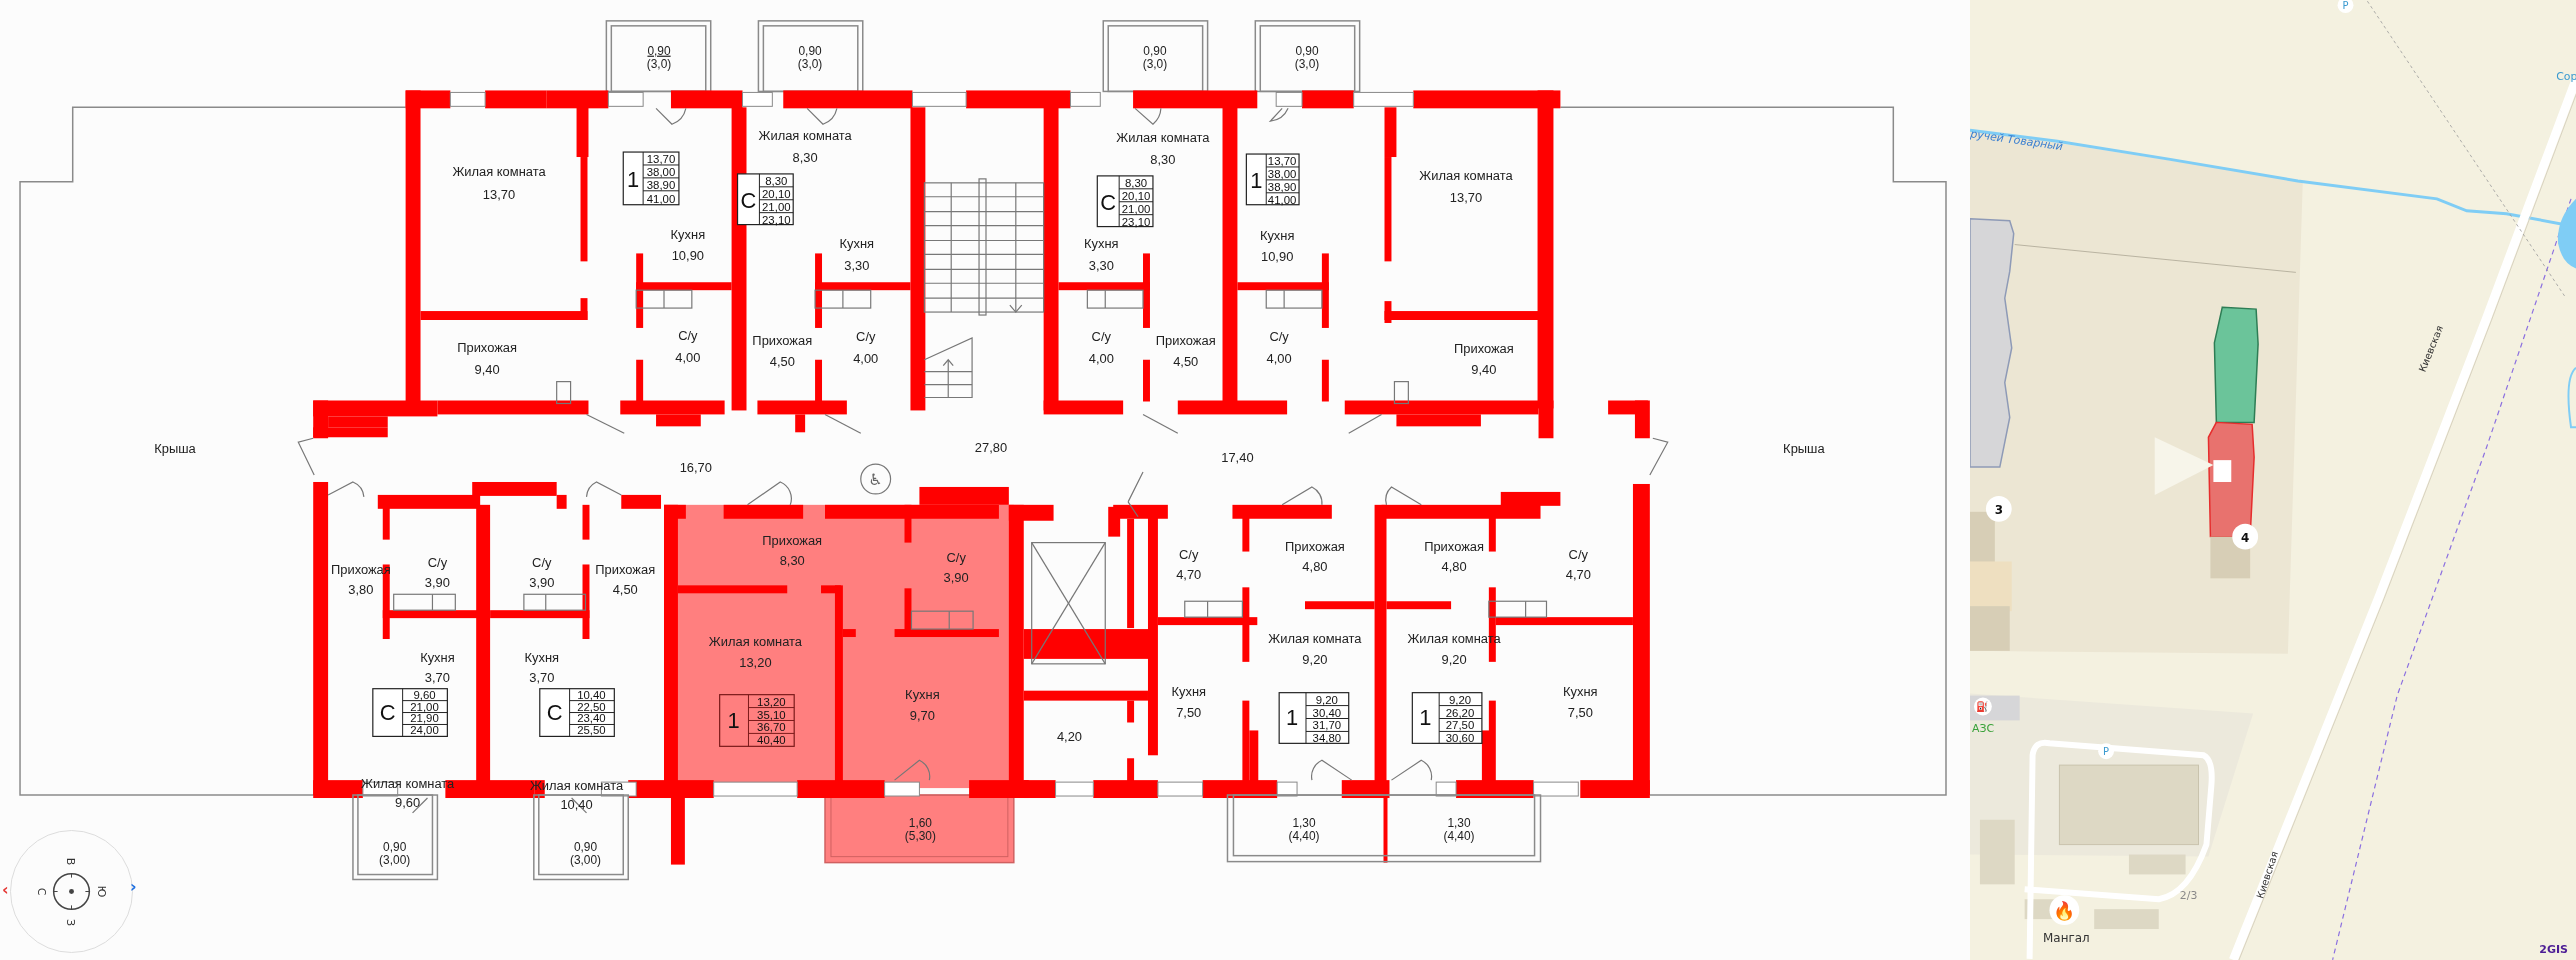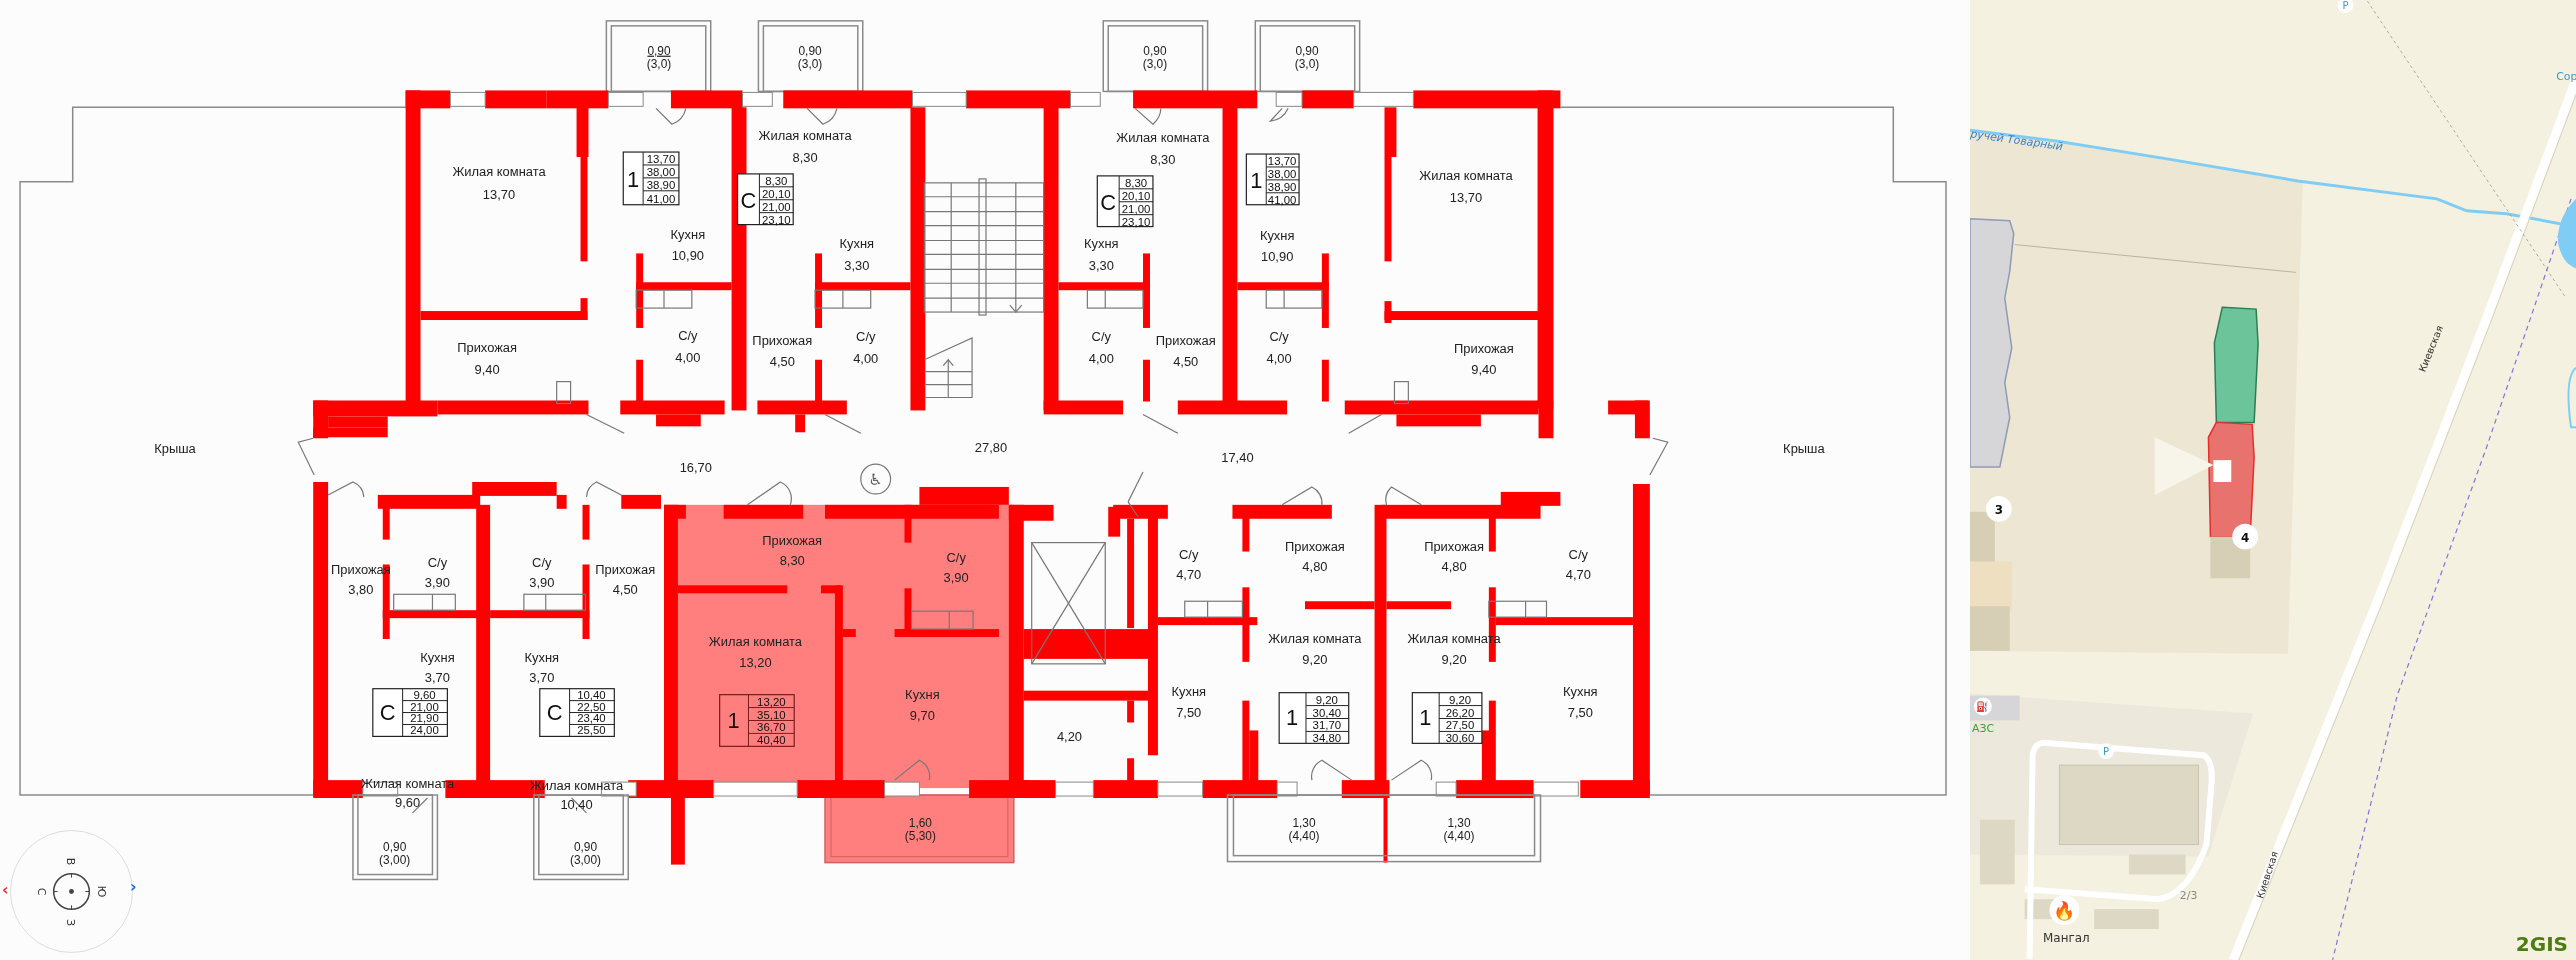--- a/index.html
+++ b/index.html
@@ -15,21 +15,21 @@
   .win{fill:#fff;stroke:#888;stroke-width:1;}
   .door{fill:none;stroke:#777;stroke-width:1.2;}
   .stair{fill:none;stroke:#777;stroke-width:1.2;}
   .hl{fill:#ff7f7f;}
   #map-pane{position:absolute;left:1970px;top:0;width:606px;height:960px;background:#f4f1e0;overflow:hidden;}
   #map-svg{position:absolute;left:0;top:0;}
   .map-lbl{font-family:"DejaVu Sans",sans-serif;}
   #compass{position:absolute;left:10px;top:830px;width:121px;height:121px;border-radius:50%;border:1.5px solid #ddd;background:#fcfcfc;}
   .cmp-letter{position:absolute;font-size:11px;color:#333;font-family:"DejaVu Sans",sans-serif;}
   .cmp-arrow{position:absolute;font-size:16px;font-weight:bold;font-family:"DejaVu Sans",sans-serif;cursor:pointer;}
-  #map-brand{position:absolute;right:8px;bottom:4px;font-size:20px;font-weight:bold;color:#4d7c0f;font-family:"DejaVu Sans",sans-serif;}
+  #map-brand{position:absolute;right:8px;bottom:4px;font-size:11px;font-weight:bold;color:#4c1d95;font-family:"DejaVu Sans",sans-serif;}
 </style>
 </head>
 <body>
 
 <div id="plan-pane">
 <svg id="plan-svg" width="1970" height="960" viewBox="0 0 1982 966">
 
   <polyline class="outline" points="408,108 73,108 73,183 20,183 20,800 318,800"></polyline>
   <polyline class="outline" points="1570,108 1905,108 1905,183 1958,183 1958,800 1660,800"></polyline>
   <text class="lbl" x="176" y="456">Крыша</text>

